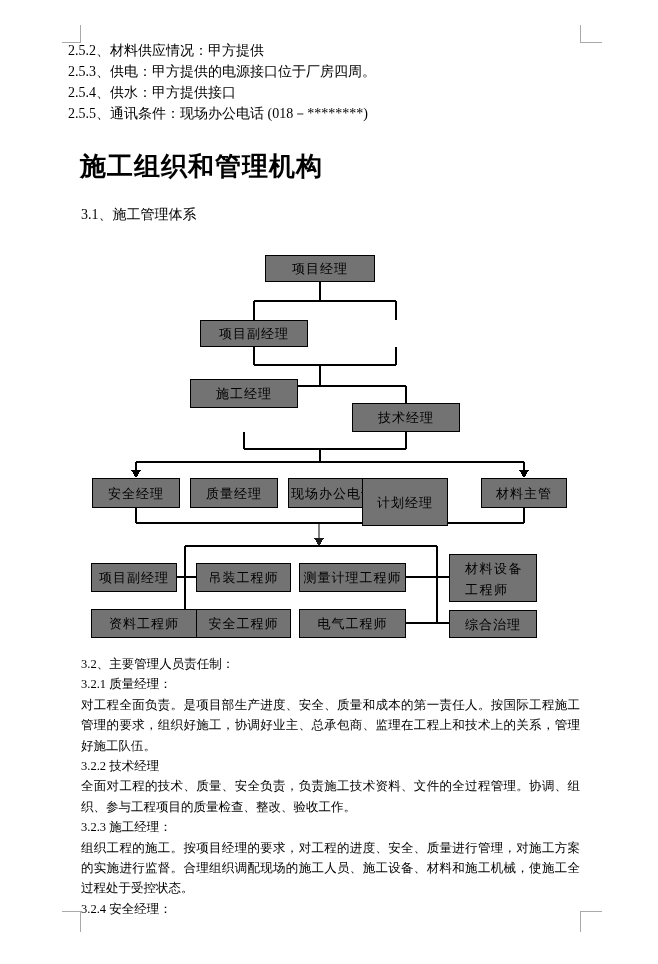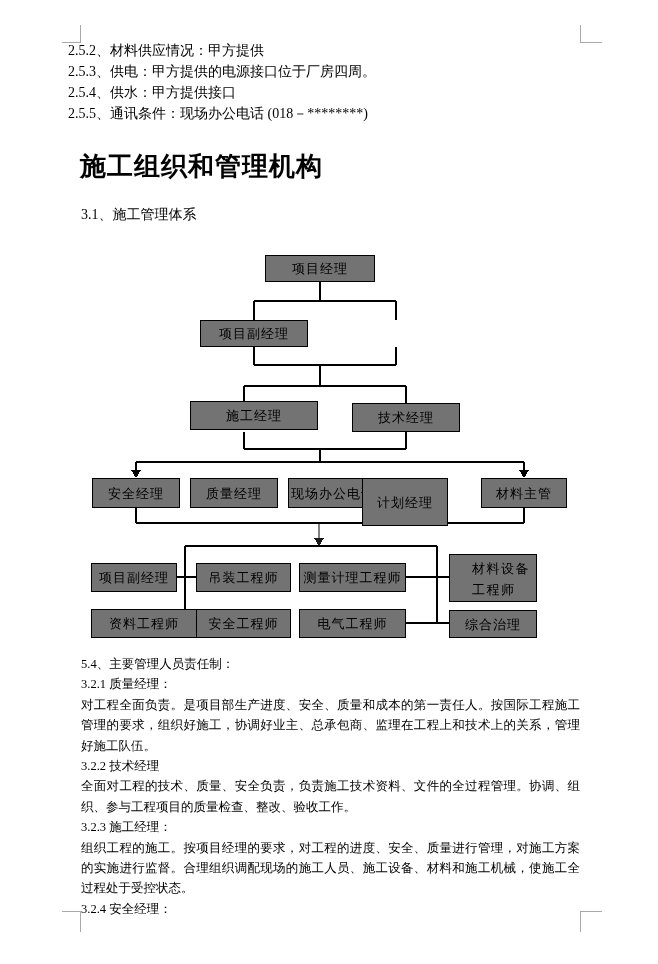--- a/index.html
+++ b/index.html
@@ -39,21 +39,21 @@
   .node {
     position: absolute;
     border: 1.5px solid #000000;
     background: #737373;
     display: flex; align-items: center; justify-content: center;
     font-size: 13px; letter-spacing: 1px; line-height: 15px;
     text-align: center;
   }
   .node-tall {
     justify-content: flex-start; align-items: flex-start;
-    text-align: left; padding: 3px 2px 0 22px;
+    text-align: left; padding: 3px 2px 0 15px;
     line-height: 21px; letter-spacing: 1.5px;
   }
 
   .body-text {
     position: absolute; left: 81px; top: 654px; width: 499px;
     font-size: 12.5px; line-height: 20.4px;
     text-align: justify; text-justify: inter-character;
   }
   .body-text p { margin: 0; }
 </style>
@@ -97,41 +97,41 @@
     <polygon points="519,470 529,470 524,478" fill="#000000"></polygon>
 
     <line x1="319" y1="524" x2="319" y2="539" stroke="#808080" stroke-width="1.8"></line>
     <polygon points="314,538 324,538 319,546" fill="#1a1a1a"></polygon>
   </svg>
 
   <div class="node" style="left:265px;top:255px;width:110px;height:27px">项目经理</div>
 
   <div class="node" style="left:200px;top:320px;width:108px;height:27px">项目副经理</div>
 
-  <div class="node" style="left:190px;top:401px;width:128px;height:29px">施工经理</div>
+  <div class="node" style="left:190px;top:379px;width:108px;height:29px">施工经理</div>
   <div class="node" style="left:352px;top:403px;width:108px;height:29px">技术经理</div>
 
   <div class="node" style="left:92px;top:478px;width:88px;height:30px">安全经理</div>
   <div class="node" style="left:190px;top:478px;width:88px;height:30px">质量经理</div>
   <div class="node" style="left:288px;top:478px;width:90px;height:30px">现场办公电话</div>
   <div class="node" style="left:362px;top:478px;width:86px;height:48px">计划经理</div>
   <div class="node" style="left:481px;top:478px;width:86px;height:30px">材料主管</div>
 
   <div class="node" style="left:91px;top:563px;width:86px;height:29px">项目副经理</div>
   <div class="node" style="left:196px;top:563px;width:95px;height:29px">吊装工程师</div>
   <div class="node" style="left:299px;top:563px;width:107px;height:29px">测量计理工程师</div>
   <div class="node node-tall" style="left:449px;top:554px;width:88px;height:48px">材料设备工程师</div>
 
   <div class="node" style="left:91px;top:609px;width:106px;height:29px">资料工程师</div>
   <div class="node" style="left:196px;top:609px;width:95px;height:29px">安全工程师</div>
   <div class="node" style="left:299px;top:609px;width:107px;height:29px">电气工程师</div>
   <div class="node" style="left:449px;top:610px;width:88px;height:28px">综合治理</div>
 
   <div class="body-text">
-    <p>5.4、主要管理人员责任制：</p>
+    <p>3.2、主要管理人员责任制：</p>
     <p>3.2.1 质量经理：</p>
     <p>对工程全面负责。是项目部生产进度、安全、质量和成本的第一责任人。按国际工程施工管理的要求，组织好施工，协调好业主、总承包商、监理在工程上和技术上的关系，管理好施工队伍。</p>
     <p>3.2.2 技术经理</p>
     <p>全面对工程的技术、质量、安全负责，负责施工技术资料、文件的全过程管理。协调、组织、参与工程项目的质量检查、整改、验收工作。</p>
     <p>3.2.3 施工经理：</p>
     <p>组织工程的施工。按项目经理的要求，对工程的进度、安全、质量进行管理，对施工方案的实施进行监督。合理组织调配现场的施工人员、施工设备、材料和施工机械，使施工全过程处于受控状态。</p>
     <p>3.2.4 安全经理：</p>
   </div>
 
 </div>

